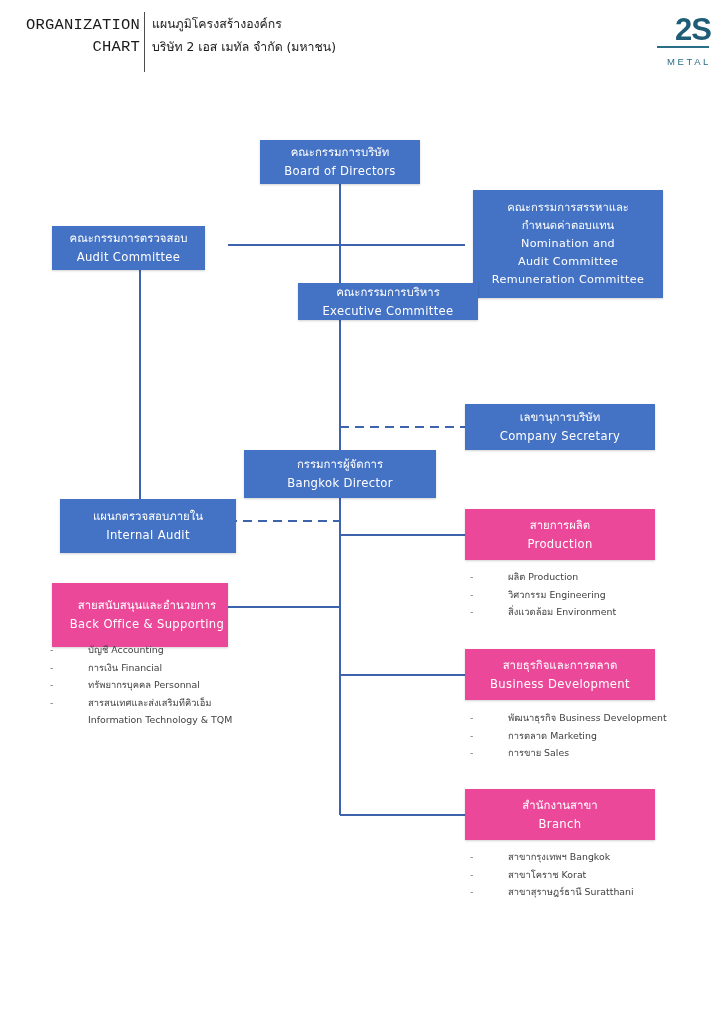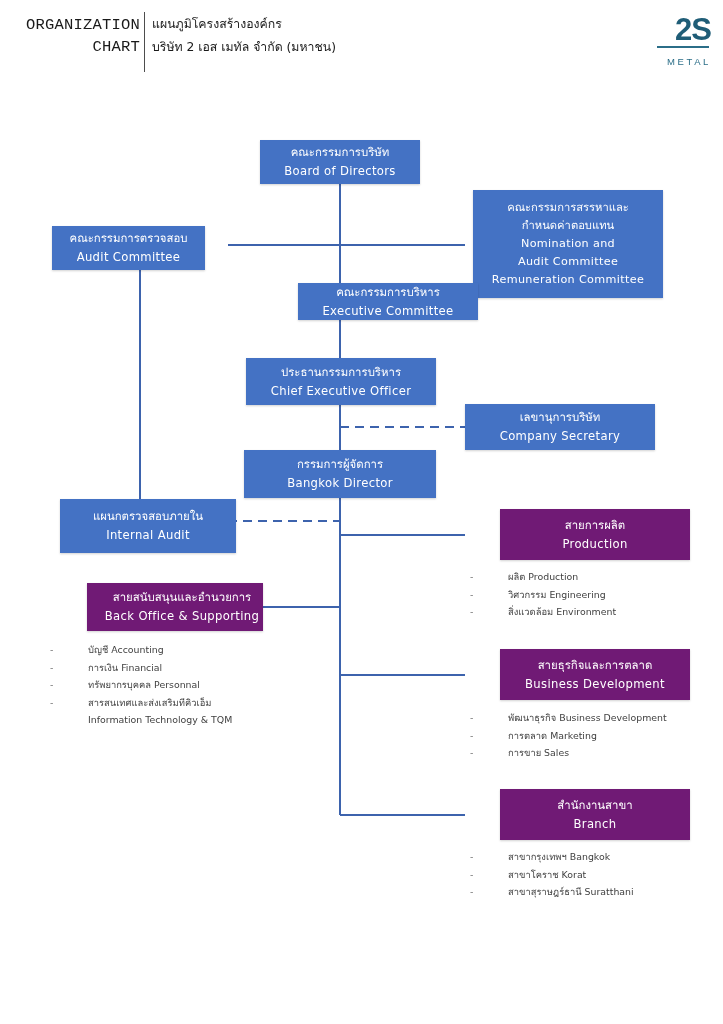--- a/index.html
+++ b/index.html
@@ -95,21 +95,21 @@
     display: flex;
     flex-direction: column;
     align-items: center;
     justify-content: center;
     color: #ffffff;
     text-align: center;
     padding: 2px 6px;
     box-shadow: 0 1px 2px rgba(0,0,0,.18);
   }
   .node.dark  { background: #4472c4; }
-  .node.light { background: #701a75; margin-left: 35px; }
+  .node.light { background: #ec4899; }
   .node .th {
     font-family: "DejaVu Sans", sans-serif;
     font-size: 11.4px;
     line-height: 19px;
     white-space: nowrap;
   }
   .node .en {
     font-family: "DejaVu Sans", sans-serif;
     font-size: 11.6px;
     line-height: 19px;
@@ -203,41 +203,37 @@
     <div class="en">Nomination  and</div>
     <div class="en">Audit  Committee</div>
     <div class="en">Remuneration Committee</div>
   </div>
 
   <div class="node dark" style="left:250px; top:283px; width:180px; height:37px;margin-left:48px;">
     <div class="th">คณะกรรมการบริหาร</div>
     <div class="en">Executive  Committee</div>
   </div>
 
-  <div class="node dark" style="left:246px; top:358px; width:190px; height:47px;">
-    <div class="th">ประธานกรรมการบริหาร</div>
-    <div class="en">Chief Executive  Officer</div>
-  </div>
 
   <div class="node dark" style="left:465px; top:404px; width:190px; height:46px;">
     <div class="th">เลขานุการบริษัท</div>
     <div class="en">Company Secretary</div>
   </div>
 
   <div class="node dark" style="left:244px; top:450px; width:192px; height:48px;">
     <div class="th">กรรมการผู้จัดการ</div>
     <div class="en">Bangkok Director</div>
   </div>
 
   <div class="node dark" style="left:60px; top:499px; width:176px; height:54px;">
     <div class="th">แผนกตรวจสอบภายใน</div>
     <div class="en">Internal Audit</div>
   </div>
 
-  <div class="node light" style="left:52px; top:583px; width:176px; height:48px;padding-left:20px;">
+  <div class="node light" style="left:52px; top:583px; width:176px; height:64px;padding-left:20px;">
     <div class="th">สายสนับสนุนและอำนวยการ</div>
     <div class="en">Back Office &amp; Supporting</div>
   </div>
 
   <div class="node light" style="left:465px; top:509px; width:190px; height:51px;">
     <div class="th">สายการผลิต</div>
     <div class="en">Production</div>
   </div>
 
   <div class="node light" style="left:465px; top:649px; width:190px; height:51px;">

